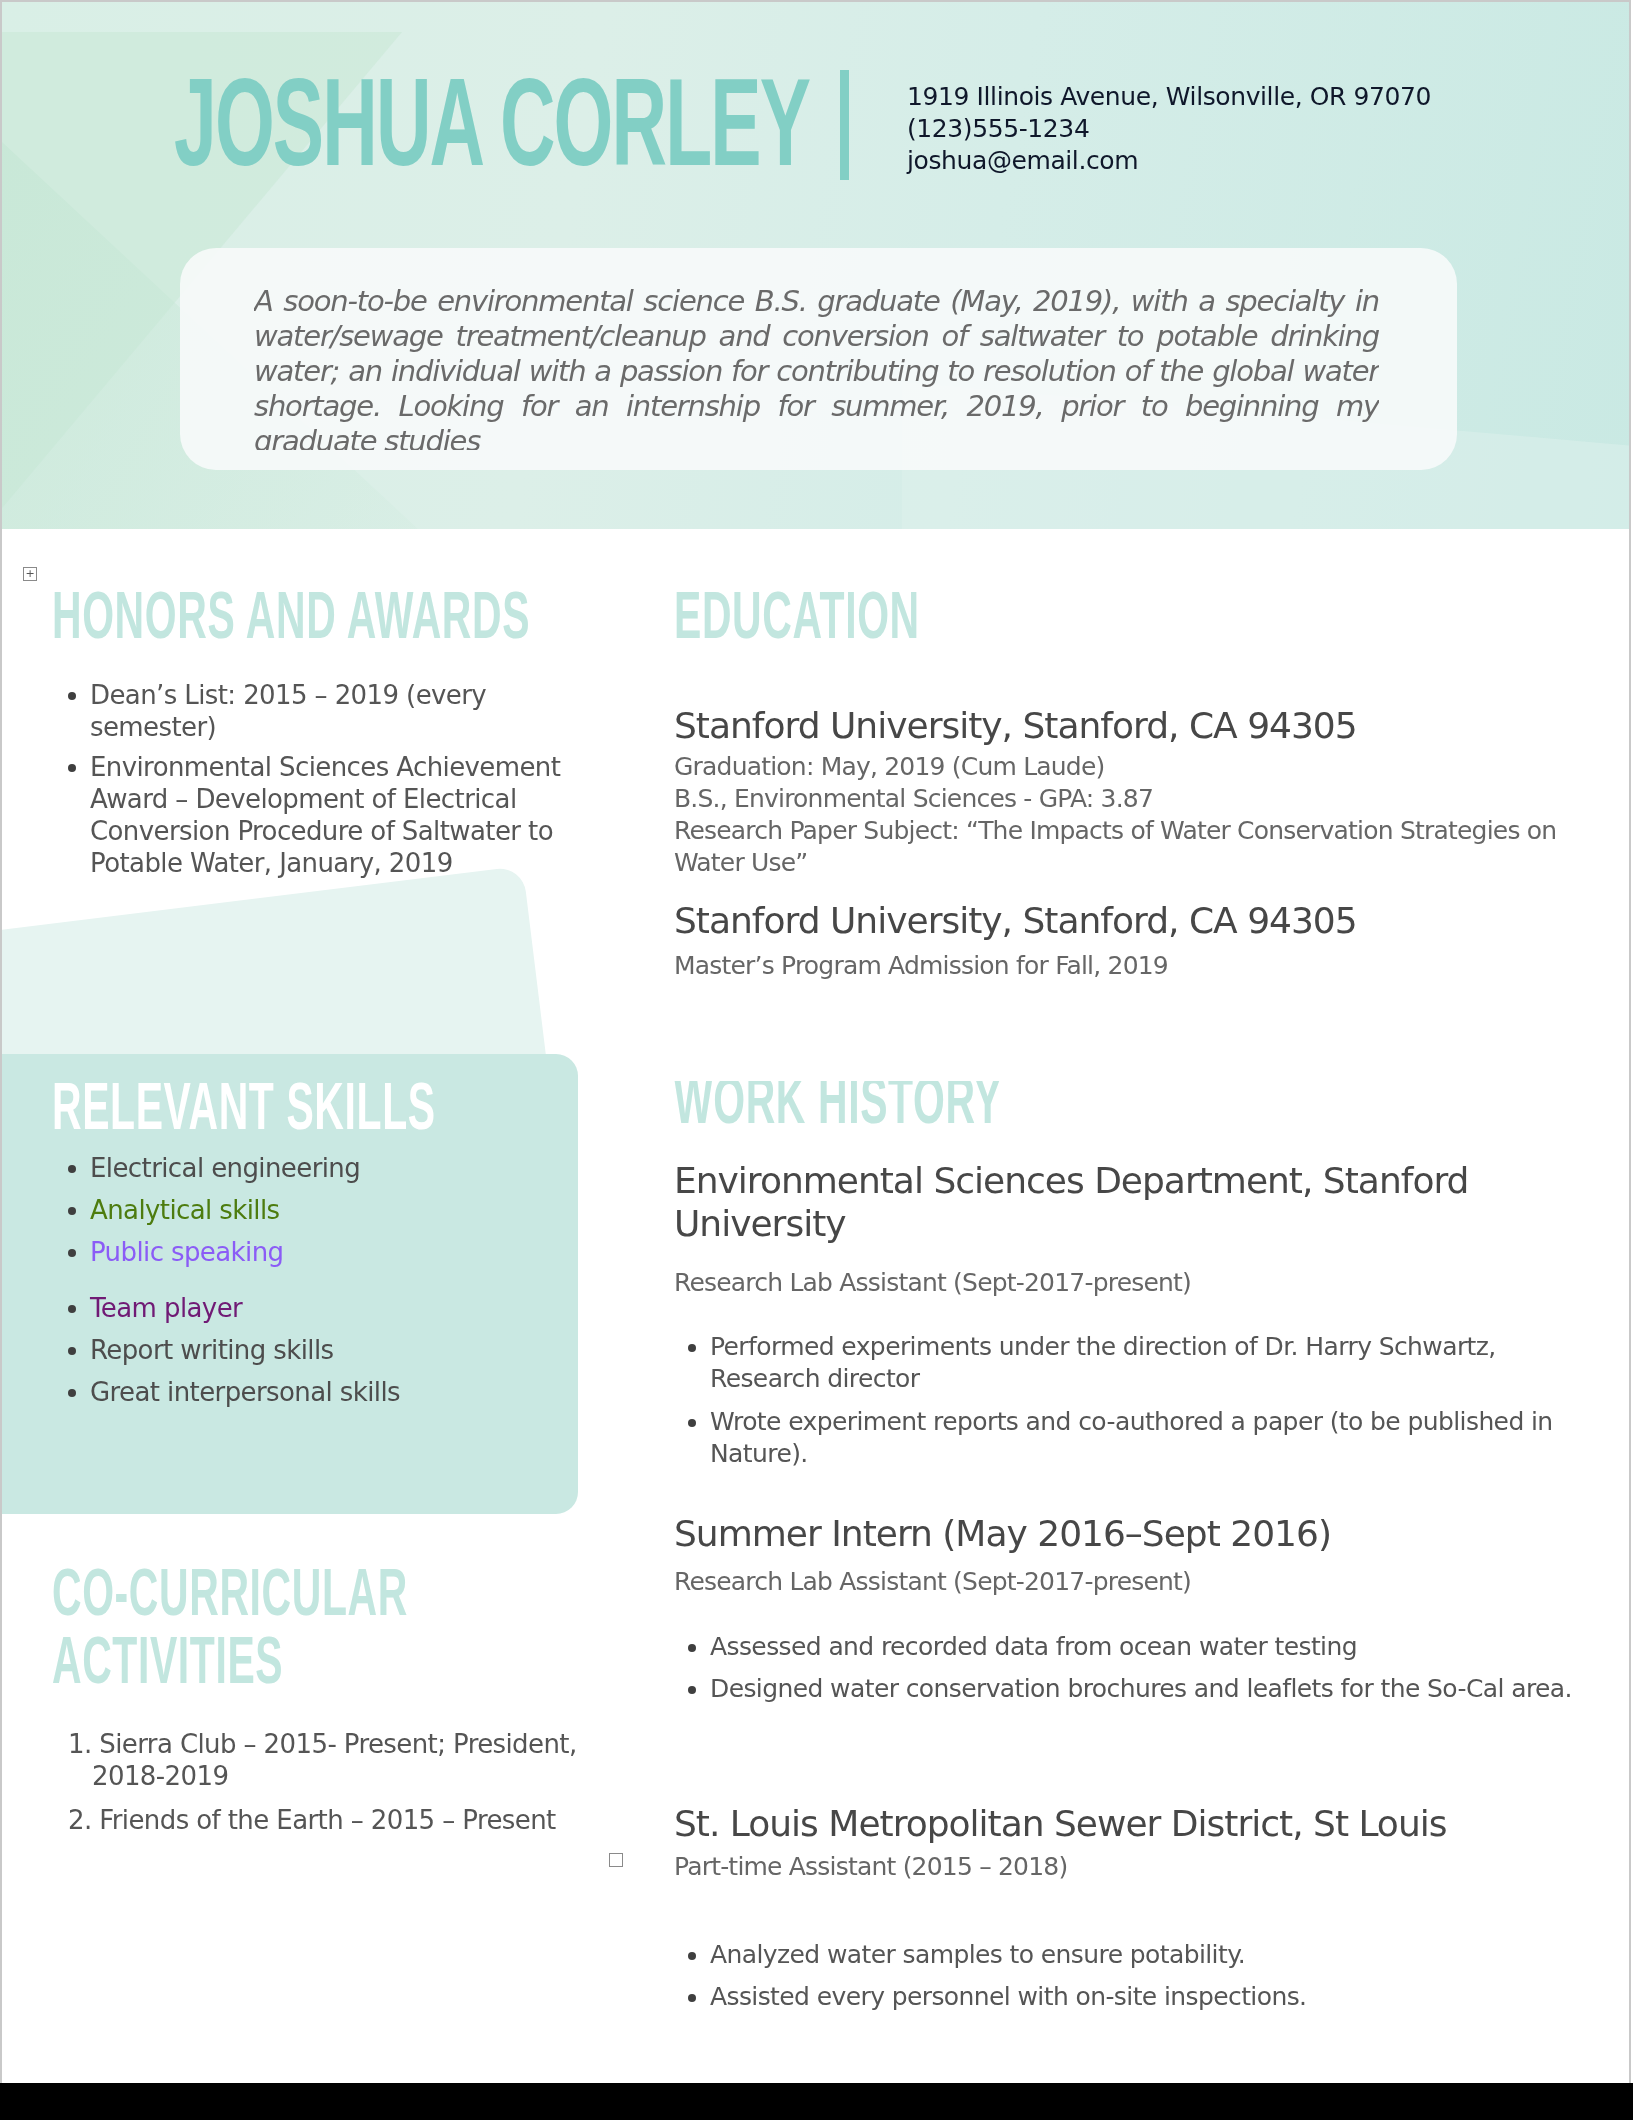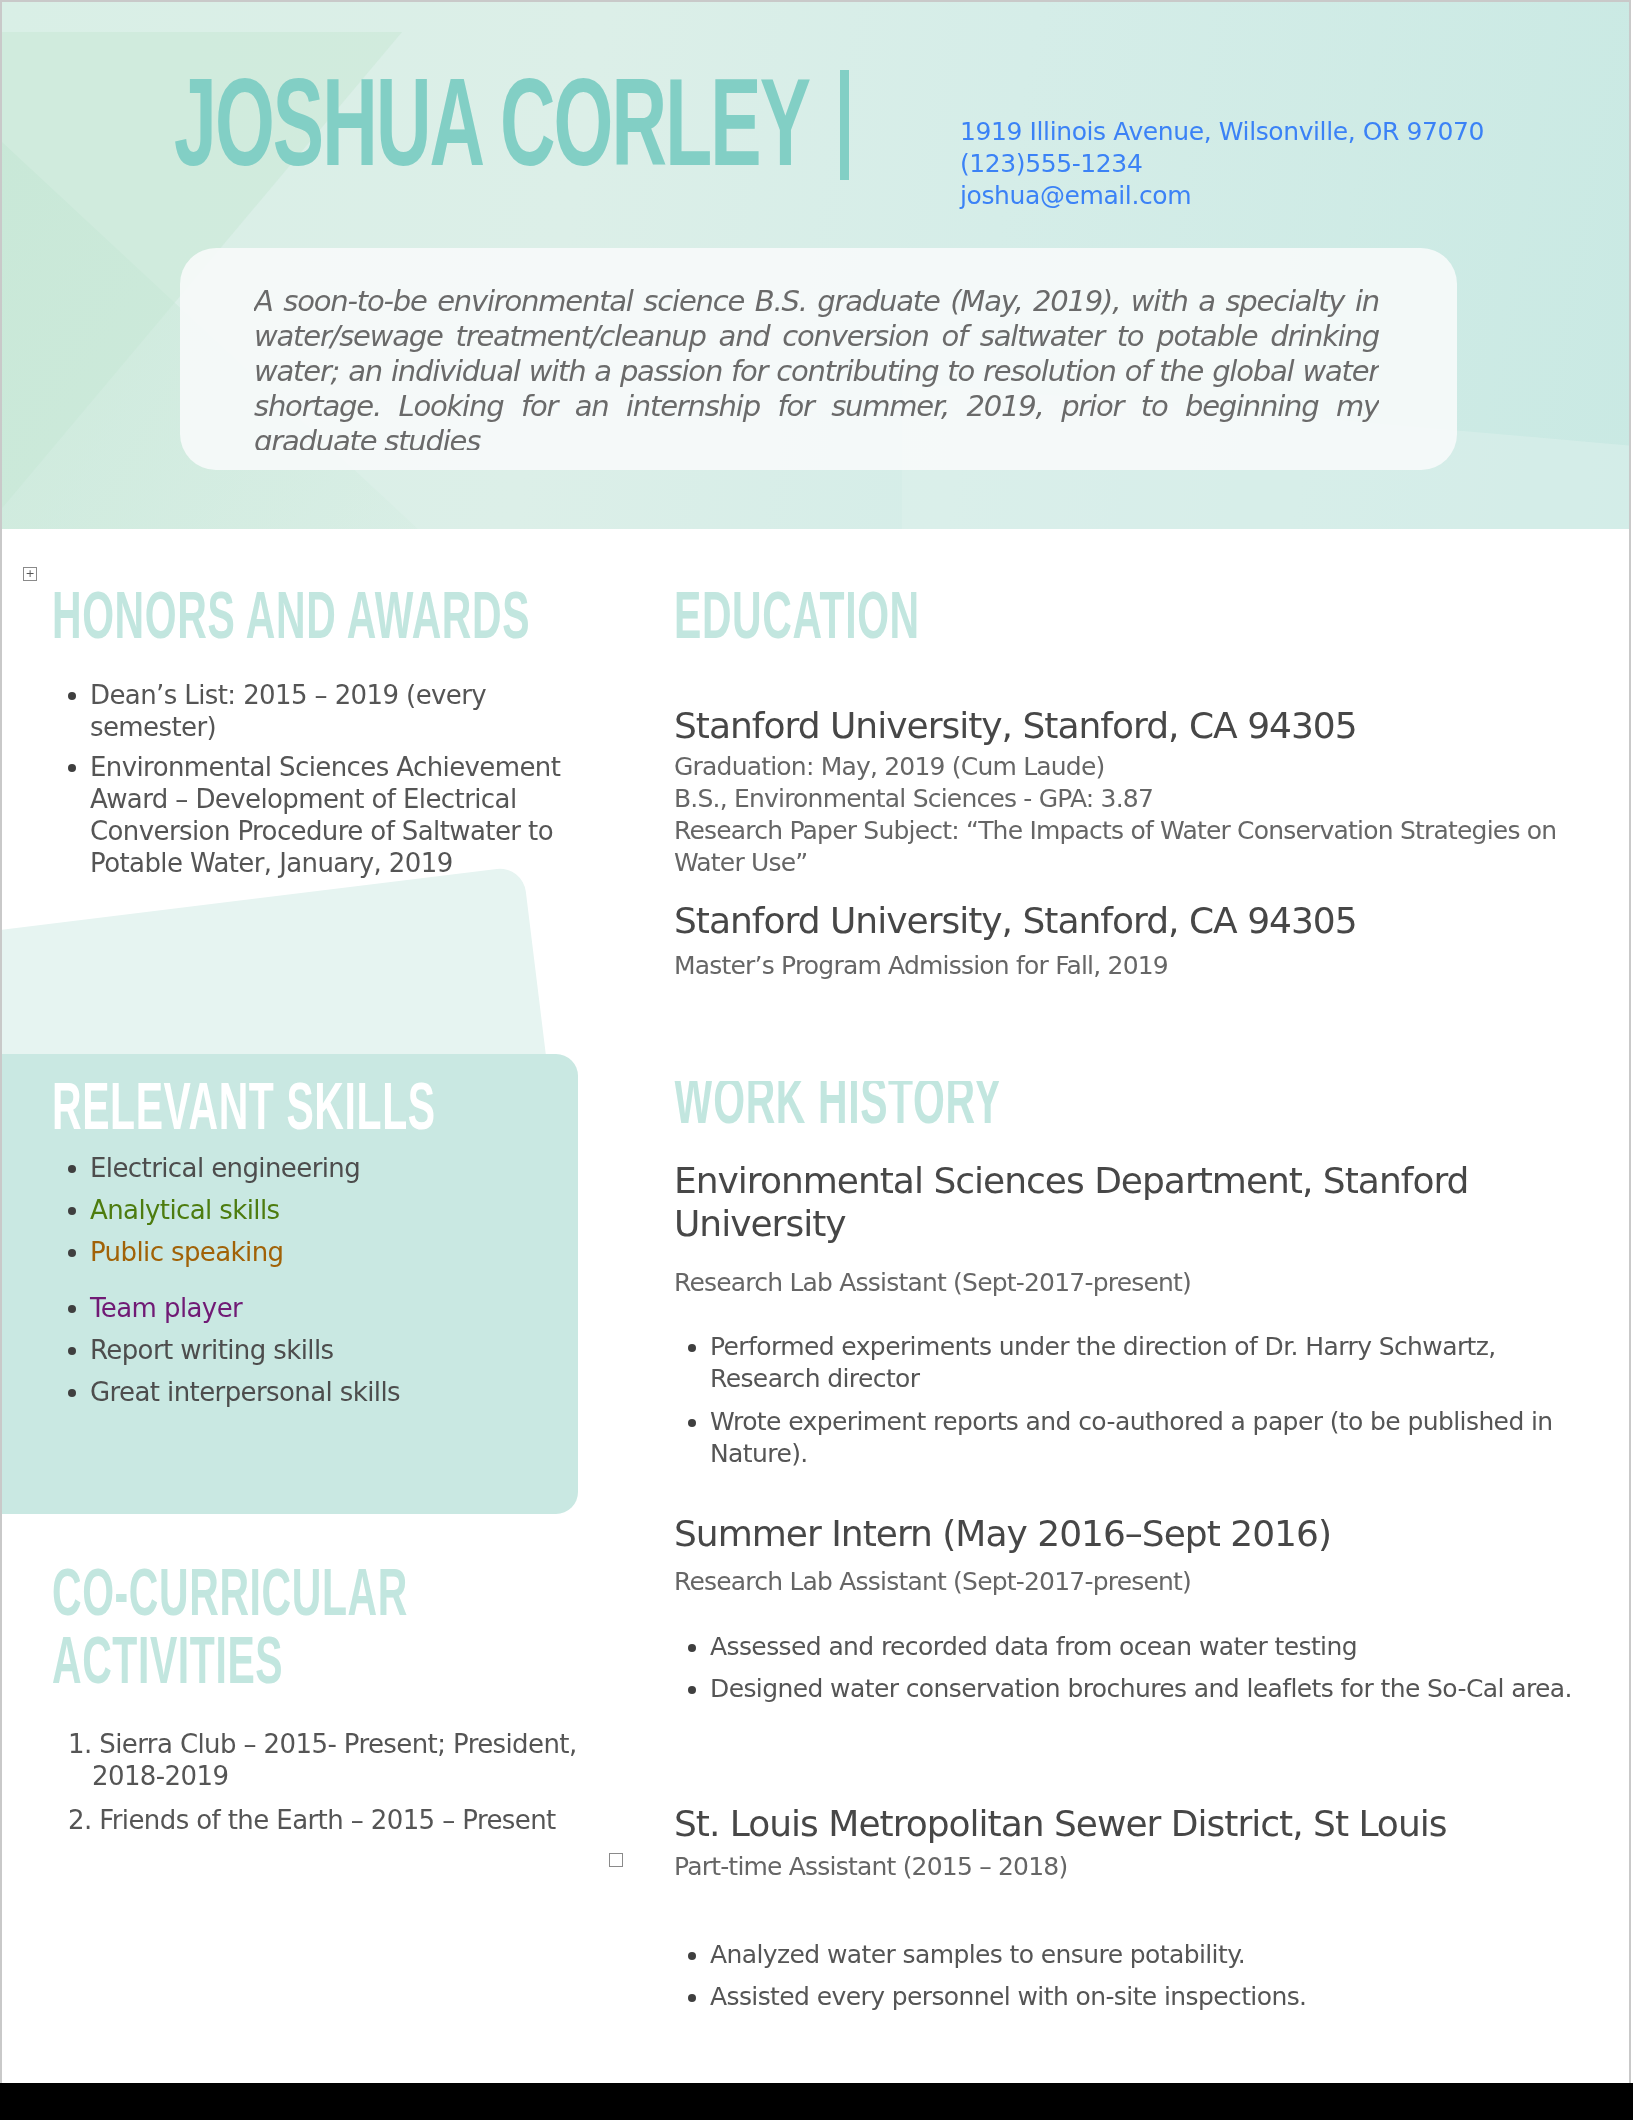--- a/index.html
+++ b/index.html
@@ -43,21 +43,21 @@
     .name {
       position: absolute; left: 172px; top: 58px;
       font-family: "Liberation Sans", sans-serif; font-weight: bold;
       font-size: 124px; line-height: 124px; color: #82cfc5;
       letter-spacing: -3px;
       transform: scaleX(0.62); transform-origin: left top;
       white-space: nowrap;
     }
     .name-divider { position: absolute; left: 838px; top: 68px; width: 9px; height: 110px; background: #82cfc5; }
 
-    .contact { position: absolute; left: 958px; top: 79px; font-size: 25px; line-height: 32px; color: #3b82f6; font-family: "DejaVu Sans", sans-serif; margin-top: 35px; }
+    .contact { position: absolute; left: 905px; top: 79px; font-size: 25px; line-height: 32px; color: #0f172a; font-family: "DejaVu Sans", sans-serif; }
     .contact div { white-space: nowrap; letter-spacing: -0.4px; }
 
     .summary-box {
       position: absolute; left: 178px; top: 246px; width: 1277px; height: 222px;
       background: rgba(248,251,250,0.88); border-radius: 36px;
     }
     .summary-text {
       position: absolute; left: 252px; top: 282px; width: 1125px; height: 166px; overflow: hidden;
       font-family: "DejaVu Sans", sans-serif; font-style: italic; font-weight: normal;
       font-size: 29px; line-height: 35px; color: #6a6a6a; text-align: justify;
@@ -127,21 +127,21 @@
     <li style="margin-bottom:8px;"><span class="bullet"></span><span>Dean’s List: 2015 – 2019 (every semester)</span></li>
     <li><span class="bullet"></span><span>Environmental Sciences Achievement Award – Development of Electrical Conversion Procedure of Saltwater to Potable Water, January, 2019</span></li>
   </ul>
 
   <div class="skills-back"></div>
   <div class="skills-front"></div>
   <div class="sec-head white" style="left:50px; top:1071px;">RELEVANT SKILLS</div>
   <ul class="blist" style="left:52px; top:1150px; width:520px;">
     <li style="margin-bottom:10px; color:#4d4d4d;"><span class="bullet"></span><span>Electrical engineering</span></li>
     <li style="margin-bottom:10px; color:#4d7c0f;"><span class="bullet"></span><span>Analytical skills</span></li>
-    <li style="margin-bottom:10px; color:#a16207;"><span class="bullet"></span><span>Public speaking</span></li>
+    <li style="margin-bottom:10px; color:#8b5cf6;"><span class="bullet"></span><span>Public speaking</span></li>
     <li style="margin-bottom:10px; color:#701a75;margin-top:24px;"><span class="bullet"></span><span>Team player</span></li>
     <li style="margin-bottom:10px; color:#4d4d4d;"><span class="bullet"></span><span>Report writing skills</span></li>
     <li style="color:#4d4d4d;"><span class="bullet"></span><span>Great interpersonal skills</span></li>
   </ul>
 
   <div class="sec-head" style="left:50px; top:1557px;">CO-CURRICULAR</div>
   <div class="sec-head" style="left:50px; top:1625px;">ACTIVITIES</div>
   <ol class="nlist" style="left:66px; top:1726px; width:510px;">
     <li style="margin-bottom:12px; padding-left:24px; text-indent:-24px;">
       <span>1.</span>

